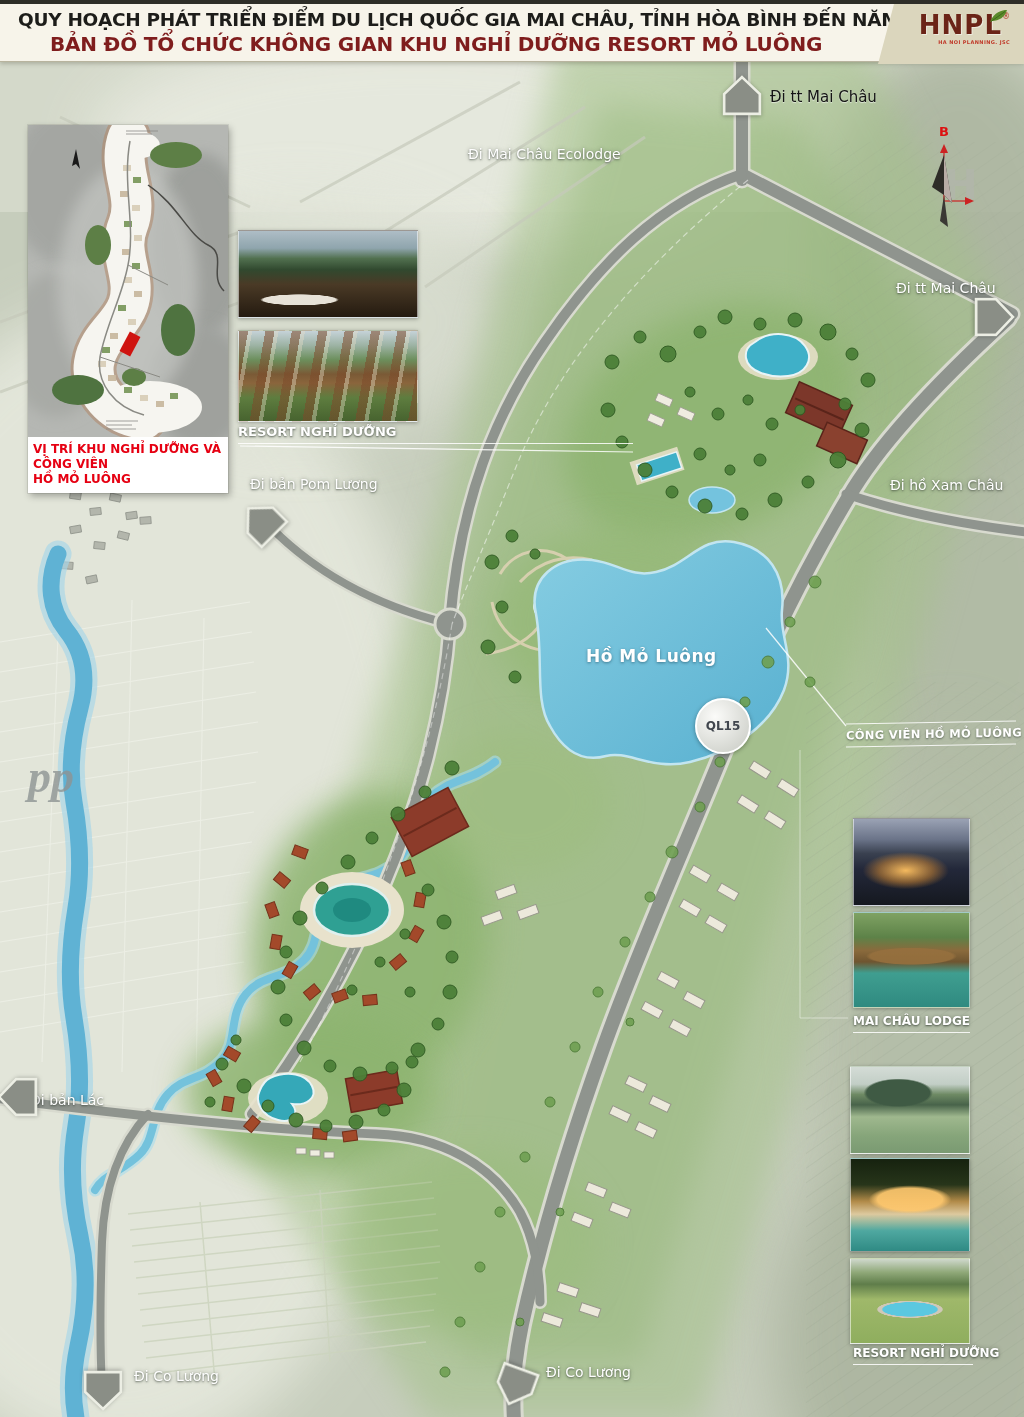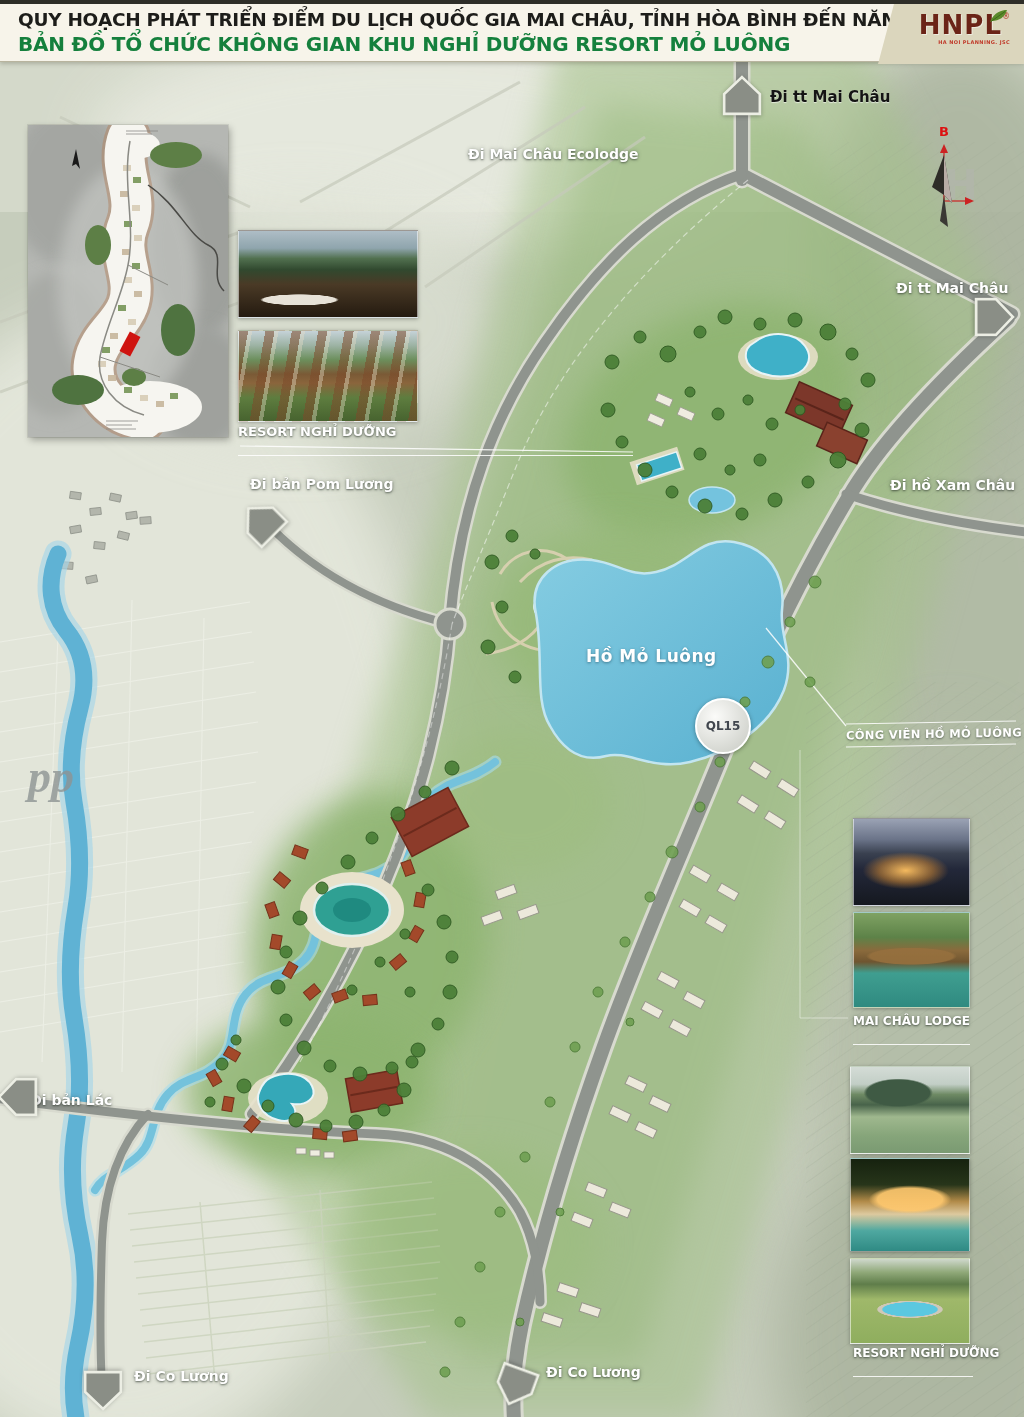--- a/index.html
+++ b/index.html
@@ -5,21 +5,21 @@
   * { margin:0; padding:0; box-sizing:border-box; }
   body { background:#ffffff; font-family:"DejaVu Sans","Liberation Sans",sans-serif; }
   .page { position:relative; width:1024px; height:1417px; overflow:hidden; background:#fff; }
 
   
   .header { position:absolute; left:0; top:0; width:1024px; height:62px;
             background:#f7f4ea; border-top:4px solid #2e2e28; border-bottom:1px solid #b8b49e;
             box-shadow:0 2px 4px rgba(60,60,40,.25); z-index:10; }
   .titles { position:absolute; left:18px; top:5px; }
   .h-title { font-weight:bold; font-size:18.5px; letter-spacing:-0.3px; color:#1d1d1a; white-space:nowrap; }
-  .h-sub   { font-weight:bold; font-size:20px; letter-spacing:-0.2px; color:#15803d; white-space:nowrap; margin-top:2px; }
+  .h-sub   { font-weight:bold; font-size:20px; letter-spacing:-0.2px; color:#7f1d1d; white-space:nowrap; margin-top:2px;margin-left:32px; }
   .logo-panel { position:absolute; right:0; top:0; width:146px; height:60px; background:#dbd6bd;
                 clip-path:polygon(16px 0,100% 0,100% 100%,0 100%); }
   .logo-wrap { position:absolute; right:14px; top:8px; text-align:right; }
   .logo-text { font-weight:bold; font-size:26px; letter-spacing:1px; color:#6b2417; line-height:1;
                text-shadow:1px 1px 0 rgba(255,255,255,.5); position:relative; display:inline-block; }
   .logo-reg { font-size:8px; color:#b03020; vertical-align:top; }
   .logo-sub { font-size:5px; letter-spacing:.4px; color:#c03a2a; font-weight:bold; margin-top:1px; }
   .logo-leaf { position:absolute; right:16px; top:4px; width:20px; height:16px; }
 
   
@@ -55,24 +55,24 @@
       linear-gradient(180deg,#d4dcd6 0%,#c2cec6 20%,#6e8a64 32%,#48634a 44%,#9fb88e 58%,#86a57a 80%,#7a9a72 100%); }
   .ph-night-pool { background:
       radial-gradient(ellipse 50% 22% at 50% 44%, rgba(255,200,110,.9) 0 55%, transparent 70%),
       linear-gradient(180deg,#16220f 0%,#27351a 28%,#b18a48 46%,#ddc99e 60%,#4fa8a0 78%,#2f8a84 100%); }
   .ph-field-pool { background:
       radial-gradient(ellipse 44% 16% at 50% 60%, #5bc8e0 0 52%, #cfc8b8 55% 62%, transparent 64%),
       linear-gradient(180deg,#cfd8cc 0%,#8fa878 16%,#5f7d4a 30%,#9fb86a 48%,#8fae5e 100%); }
 
   .strip-label { position:absolute; z-index:4; color:#fff; font-weight:bold; font-size:13px; white-space:nowrap;
                  text-shadow:0 1px 2px rgba(30,40,30,.6),0 0 4px rgba(30,40,30,.35);
-                 border-bottom:1px solid rgba(255,255,255,.85); padding-bottom:16px; }
+                 border-bottom:1px solid rgba(255,255,255,.85); padding-bottom:4px; }
 
   
-  .dir { position:absolute; z-index:4; color:#fff; font-weight:bold; font-size:14px; white-space:nowrap;
+  .dir { position:absolute; z-index:4; color:#fff; font-weight:normal; font-size:14px; white-space:nowrap;
          text-shadow:0 1px 2px rgba(40,50,40,.6),0 0 4px rgba(40,50,40,.35); }
   .dir.dark { color:#141414; font-size:15px; text-shadow:0 1px 1px rgba(255,255,255,.6); }
 
   .lake-label { position:absolute; left:586px; top:584px; z-index:4; color:#fff; font-weight:bold; font-size:17px;
                 letter-spacing:.5px; text-shadow:0 1px 3px rgba(20,60,80,.55); white-space:nowrap; }
 
   .ql-badge { position:absolute; left:695px; top:636px; width:56px; height:56px; border-radius:50%;
               background:radial-gradient(circle at 35% 32%, #fbfbf9, #d2d4ce 78%);
               border:2px solid #ffffff; box-shadow:0 1px 4px rgba(0,0,0,.35);
               display:flex; align-items:center; justify-content:center;
@@ -495,20 +495,24 @@
         <path d="M 120,60 C 150,80 160,110 180,120 C 200,130 180,150 196,166" fill="none" stroke="#4a4a46" stroke-width="1.5"></path>
         <polygon points="48,24 52,44 48,39 44,41" fill="#1a1a1a"></polygon>
         <g stroke="#8a8a86" stroke-width="1" opacity=".8">
           <line x1="98" y1="6" x2="130" y2="6"></line>
             <line x1="98" y1="9" x2="124" y2="9"></line>
           <line x1="78" y1="296" x2="110" y2="296"></line>
             <line x1="78" y1="300" x2="104" y2="300"></line>
             <line x1="78" y1="304" x2="108" y2="304"></line>
         </g>
       </svg>
+      <div class="inset-caption">
+        <div>VỊ TRÍ KHU NGHỈ DƯỠNG VÀ CÔNG VIÊN</div>
+        <div>HỒ MỎ LUÔNG</div>
+      </div>
     </div>
 
     <div class="photo ph-terrace" style="left:238px; top:168px; width:180px; height:88px;"></div>
     <div class="photo ph-bungalows" style="left:238px; top:268px; width:180px; height:92px;"></div>
     <div class="strip-label" style="left:238px; top:362px; width:395px;">RESORT NGHỈ DƯỠNG</div>
 
     <div class="dir dark" style="left:770px; top:26px;">Đi tt Mai Châu</div>
     <svg class="arrow" style="left:721px; top:12px;" viewBox="0 0 40 40">
       <polygon points="20,3 37,19 37,38 3,38 3,19" fill="#8a8e86" stroke="#eceee4" stroke-width="2.5"></polygon>
       </svg>

